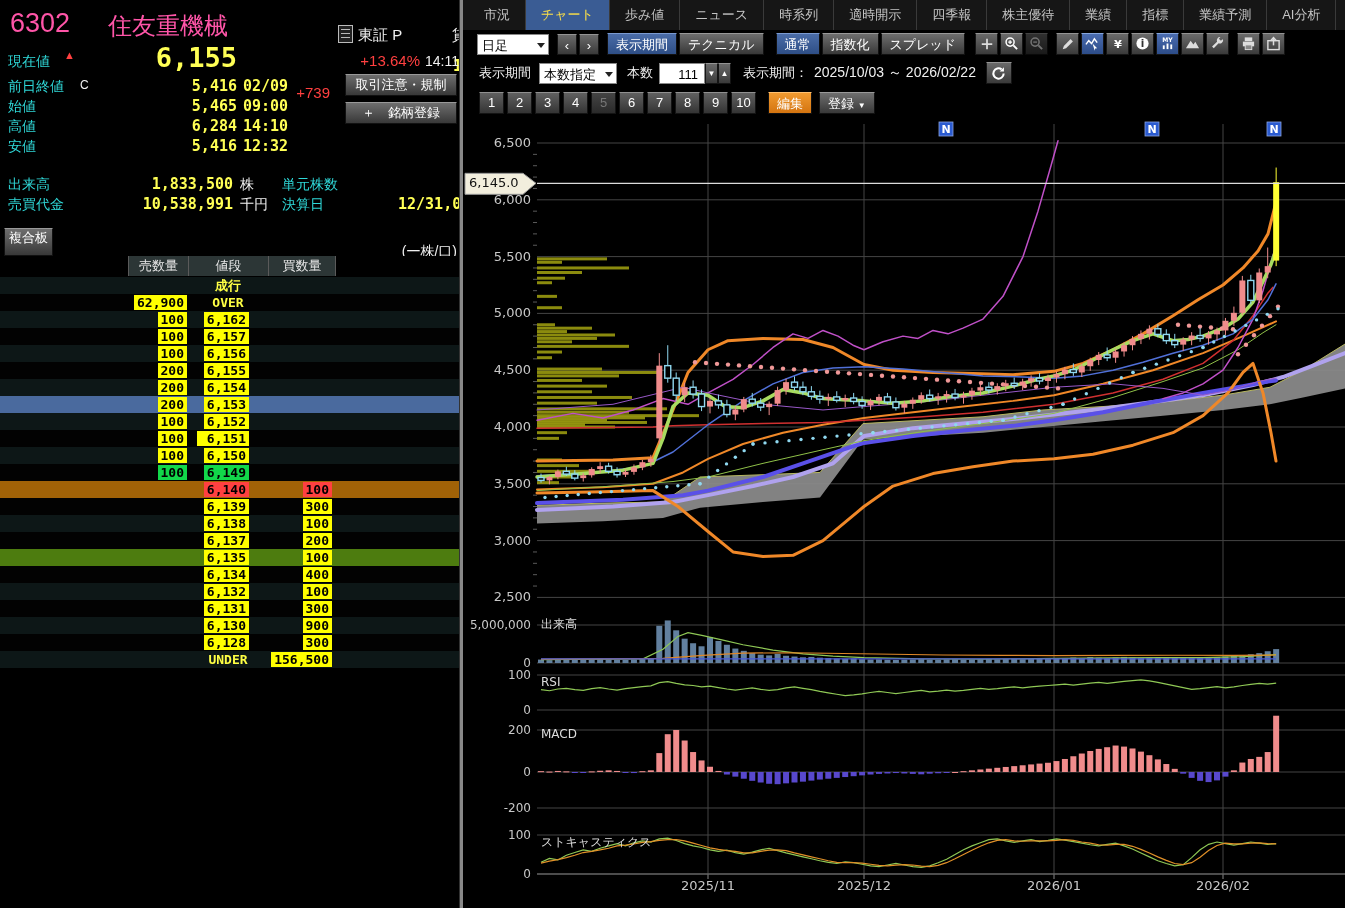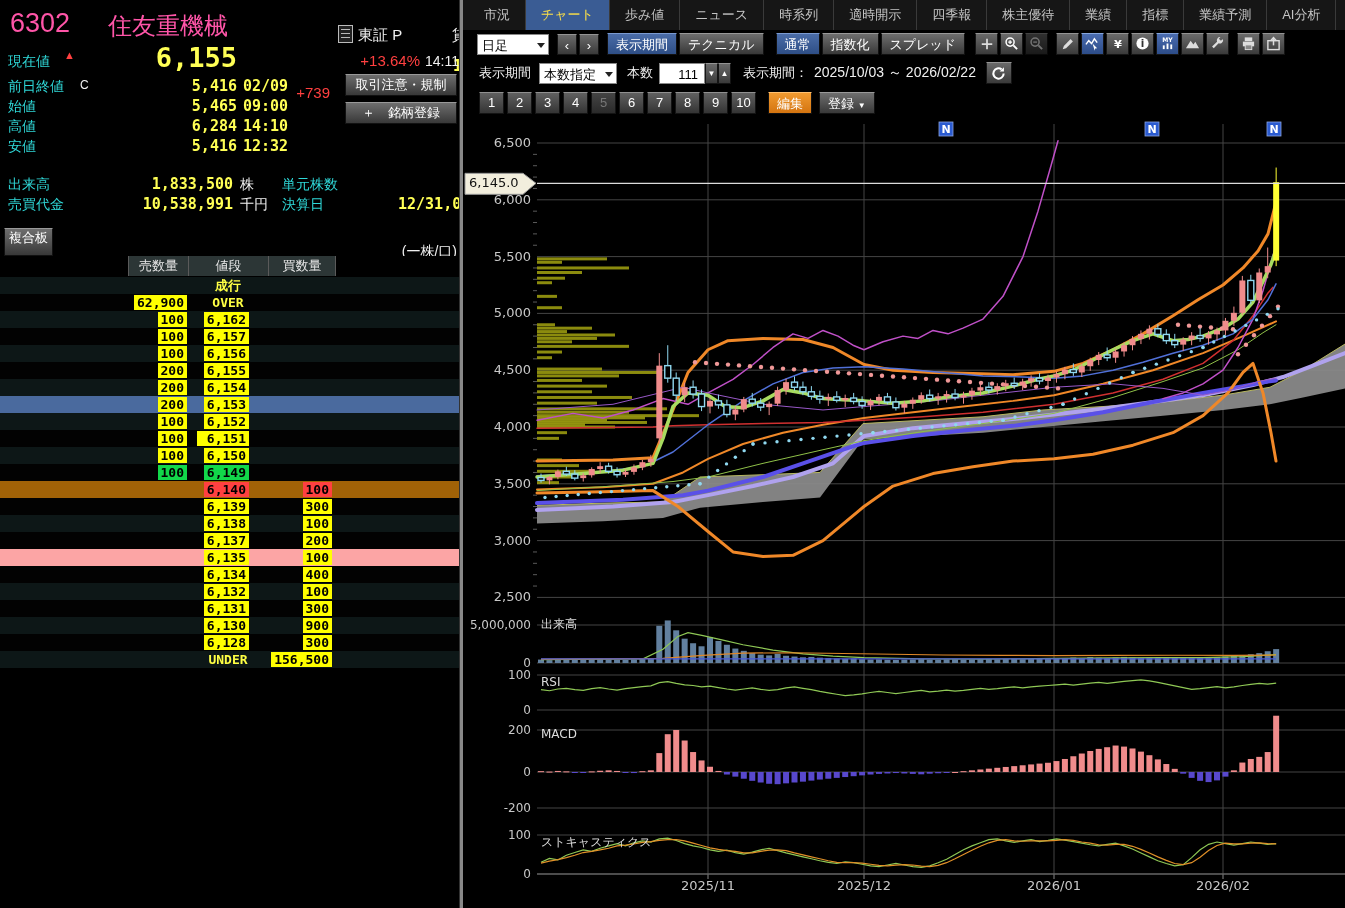--- a/index.html
+++ b/index.html
@@ -183,21 +183,21 @@
         <span class="ob-cell cell-yellow" style="right:127px;">300</span>
       </div>
       <div class="ob-row" style="top: 515px; background: rgb(13, 23, 23);">
         <span class="ob-cell cell-yellow" style="right:210px;">6,138</span>
         <span class="ob-cell cell-yellow" style="right:127px;">100</span>
       </div>
       <div class="ob-row" style="top: 532px; background: rgb(2, 2, 2);">
         <span class="ob-cell cell-yellow" style="right:210px;">6,137</span>
         <span class="ob-cell cell-yellow" style="right:127px;">200</span>
       </div>
-      <div class="ob-row" style="top: 549px; background: #fca5a5;">
+      <div class="ob-row" style="top: 549px; background: #4d7c0f;">
         <span class="ob-cell cell-yellow" style="right:210px;">6,135</span>
         <span class="ob-cell cell-yellow" style="right:127px;">100</span>
       </div>
       <div class="ob-row" style="top: 566px; background: rgb(2, 2, 2);">
         <span class="ob-cell cell-yellow" style="right:210px;">6,134</span>
         <span class="ob-cell cell-yellow" style="right:127px;">400</span>
       </div>
       <div class="ob-row" style="top: 583px; background: rgb(13, 23, 23);">
         <span class="ob-cell cell-yellow" style="right:210px;">6,132</span>
         <span class="ob-cell cell-yellow" style="right:127px;">100</span>

